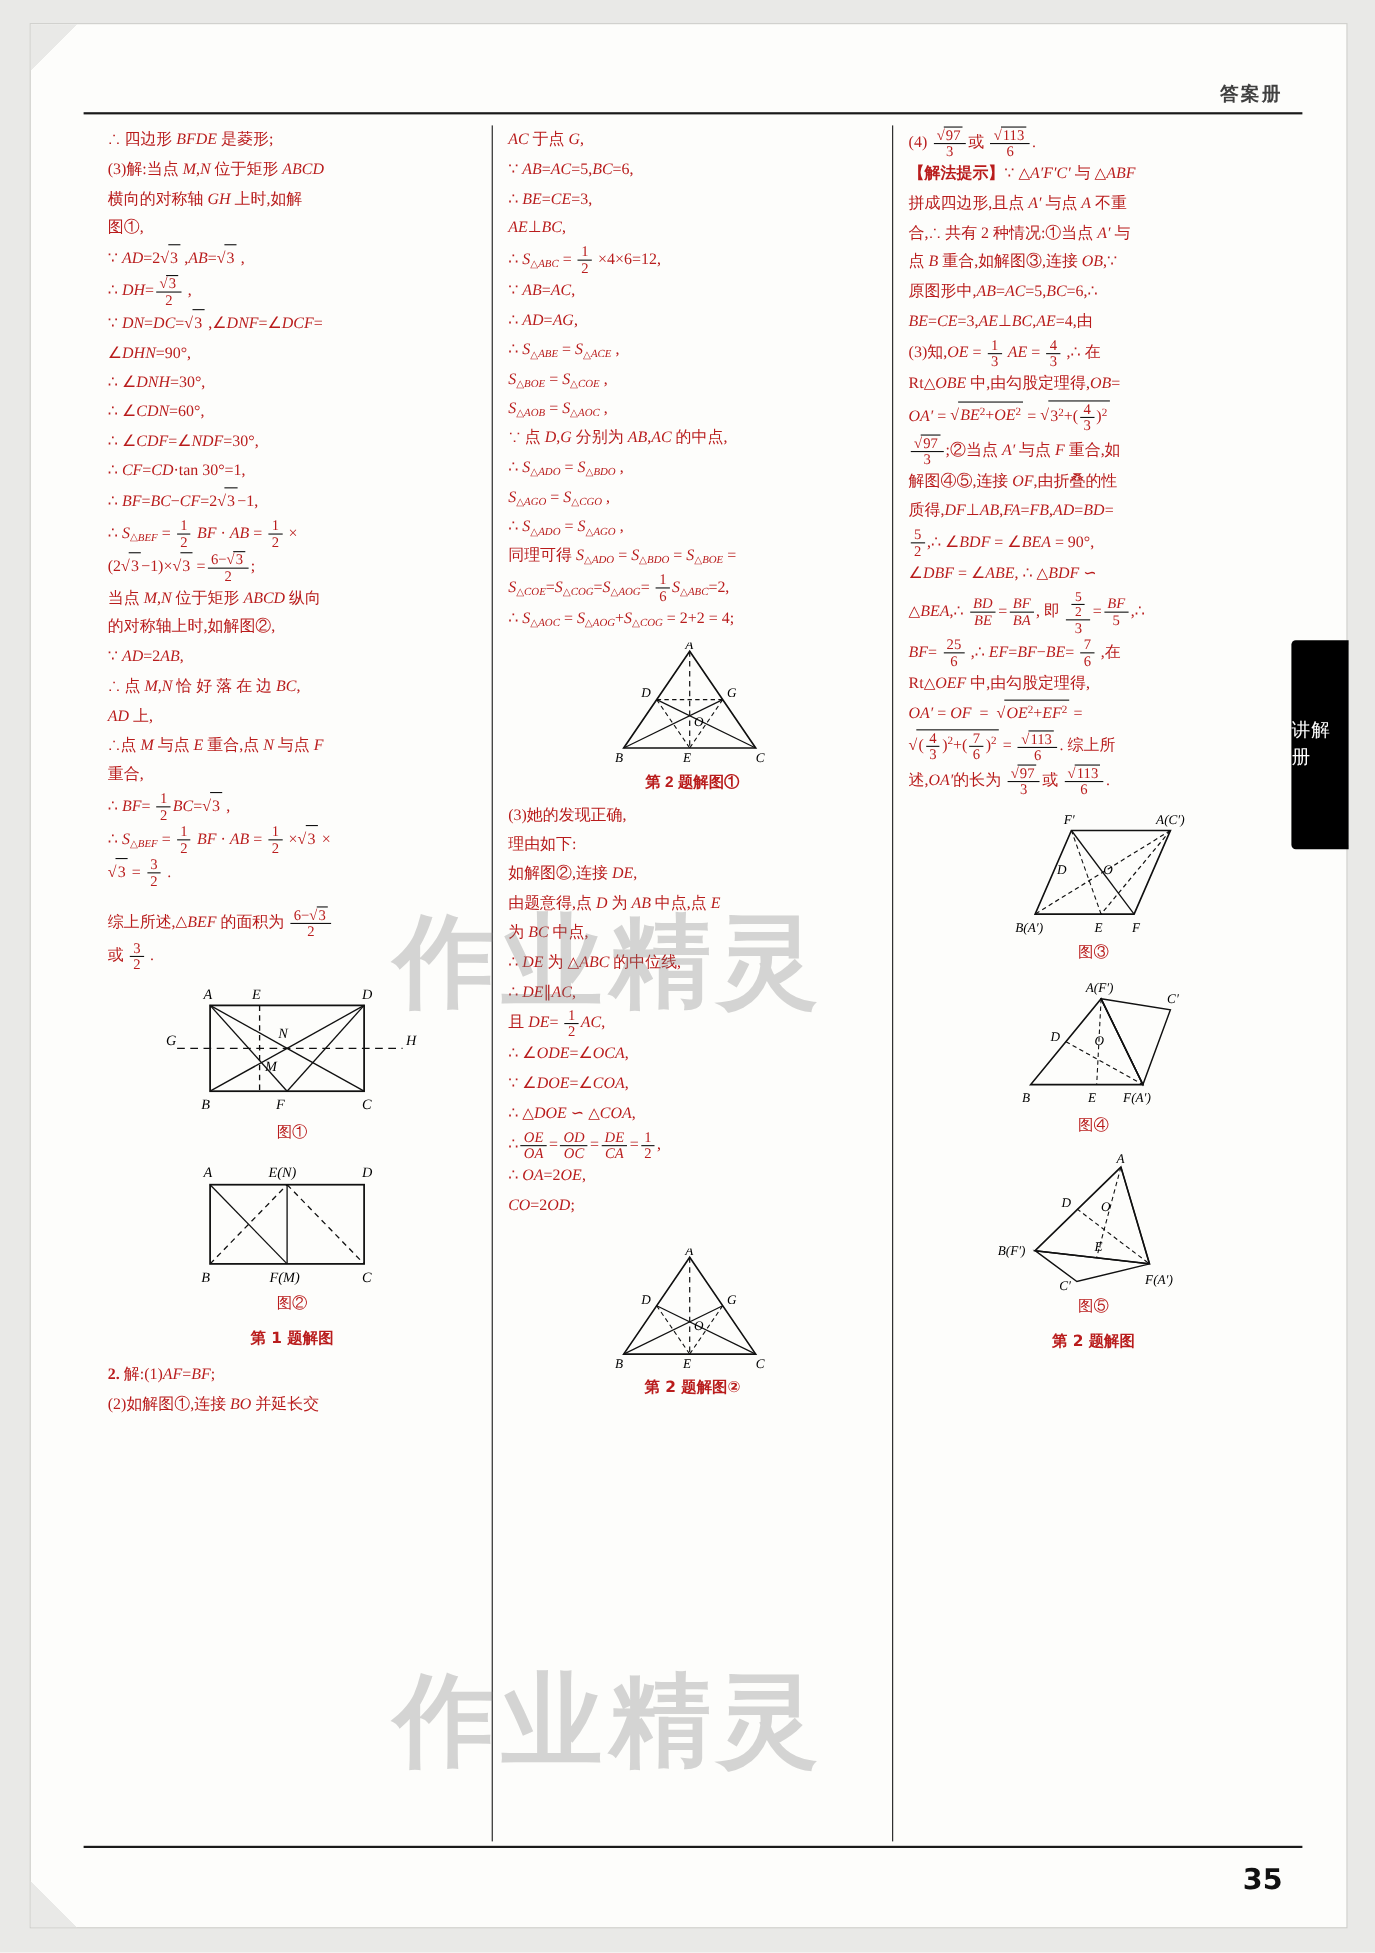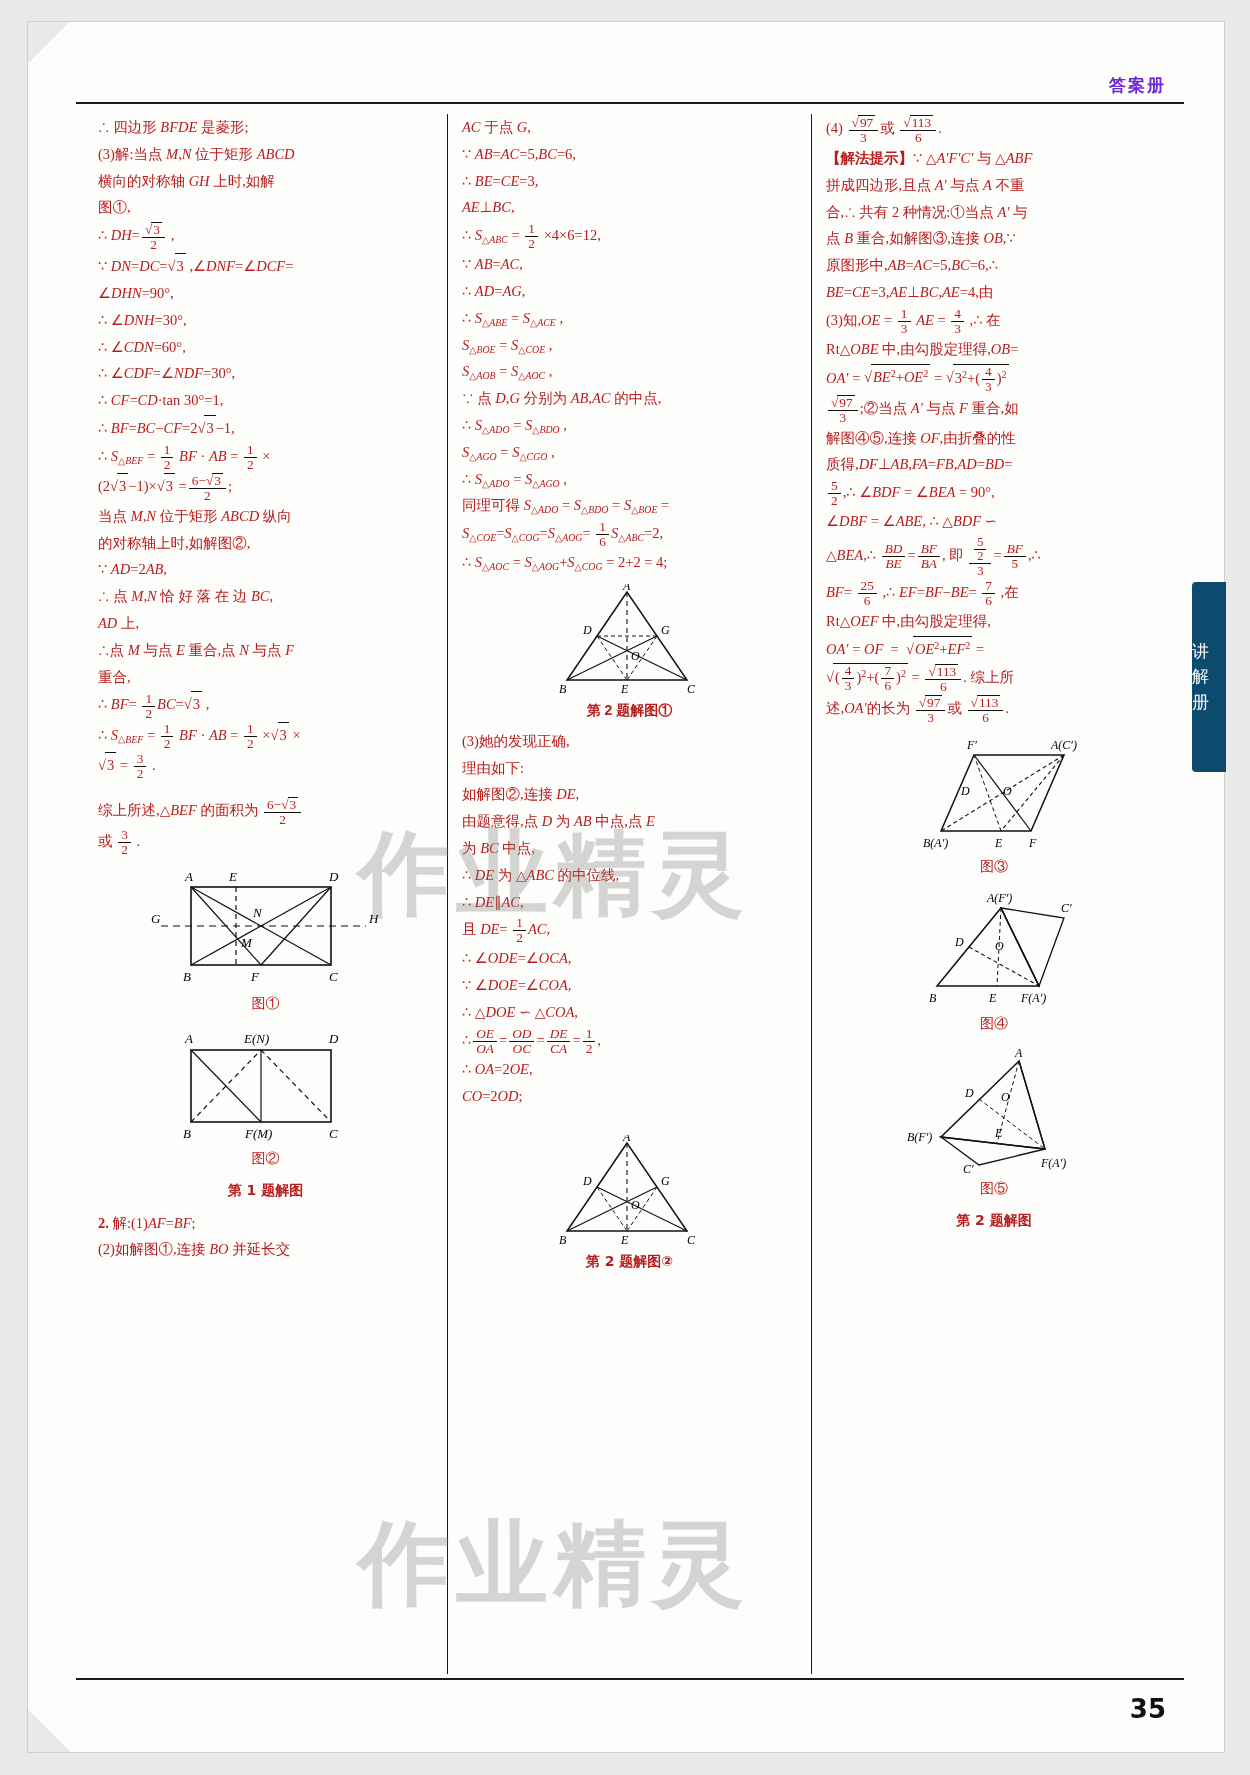--- a/index.html
+++ b/index.html
@@ -21,38 +21,38 @@
   .fold-tl{
     position:absolute;left:0;top:0;width:42px;height:42px;
     background:linear-gradient(135deg,#e9e9e7 0 50%, transparent 50%);
   }
   .fold-bl{
     position:absolute;left:0;bottom:0;width:42px;height:42px;
     background:linear-gradient(45deg,#e9e9e7 0 50%, transparent 50%);
   }
   .header{
     position:absolute;right:58px;top:52px;
-    font-size:17px;color:#6d28d9;letter-spacing:2px;
+    font-size:17px;color:#404040;letter-spacing:2px;
     font-family:"DejaVu Sans", sans-serif;font-weight:bold;
   }
   .rule-top{
     position:absolute;left:48px;right:40px;top:80px;height:2px;background:#1a1a1a;
   }
   .rule-bottom{
     position:absolute;left:48px;right:40px;bottom:72px;height:2px;background:#1a1a1a;
   }
   .pagenum{
     position:absolute;right:58px;bottom:28px;
     font-size:26px;font-weight:bold;color:#111;
     font-family:"DejaVu Sans", sans-serif;
   }
   
   .sidetab{
     position:absolute;right:-2px;top:560px;
-    width:34px;height:190px;background:#0c4a6e;color:#fff;
+    width:52px;height:190px;background:#000000;color:#fff;
     border-radius:4px 0 0 4px;
     display:flex;flex-direction:column;align-items:center;justify-content:center;
     font-family:"DejaVu Sans", sans-serif;font-size:17px;letter-spacing:1px;line-height:1.5;
   }
   .columns{
     position:absolute;left:56px;top:92px;width:1092px;height:1560px;
     display:flex;
   }
   .col{
     width:364px;
@@ -107,20 +107,21 @@
     <span>讲解册</span>
   </div>
 
   <div class="columns">
 
     <div class="col c1">
       <div class="ln">∴ 四边形 <i>BFDE</i> 是菱形;</div>
       <div class="ln">(3)解:当点 <i>M</i>,<i>N</i> 位于矩形 <i>ABCD</i></div>
       <div class="ln">横向的对称轴 <i>GH</i> 上时,如解</div>
       <div class="ln">图①,</div>
+      <div class="ln">∵ <i>AD</i>=2<span class="rad"></span><span class="sqrt">3</span> ,<i>AB</i>=<span class="rad"></span><span class="sqrt">3</span> ,</div>
       <div class="ln">∴ <i>DH</i>=<span class="frac">
             <span class="num"><span class="rad"></span><span class="sqrt">3</span></span>
             <span class="den">2</span>
           </span> ,</div>
       <div class="ln">∵ <i>DN</i>=<i>DC</i>=<span class="rad"></span><span class="sqrt">3</span> ,∠<i>DNF</i>=∠<i>DCF</i>=</div>
       <div class="ln">∠<i>DHN</i>=90°,</div>
       <div class="ln">∴ ∠<i>DNH</i>=30°,</div>
       <div class="ln">∴ ∠<i>CDN</i>=60°,</div>
       <div class="ln">∴ ∠<i>CDF</i>=∠<i>NDF</i>=30°,</div>
       <div class="ln">∴ <i>CF</i>=<i>CD</i>·tan 30°=1,</div>

